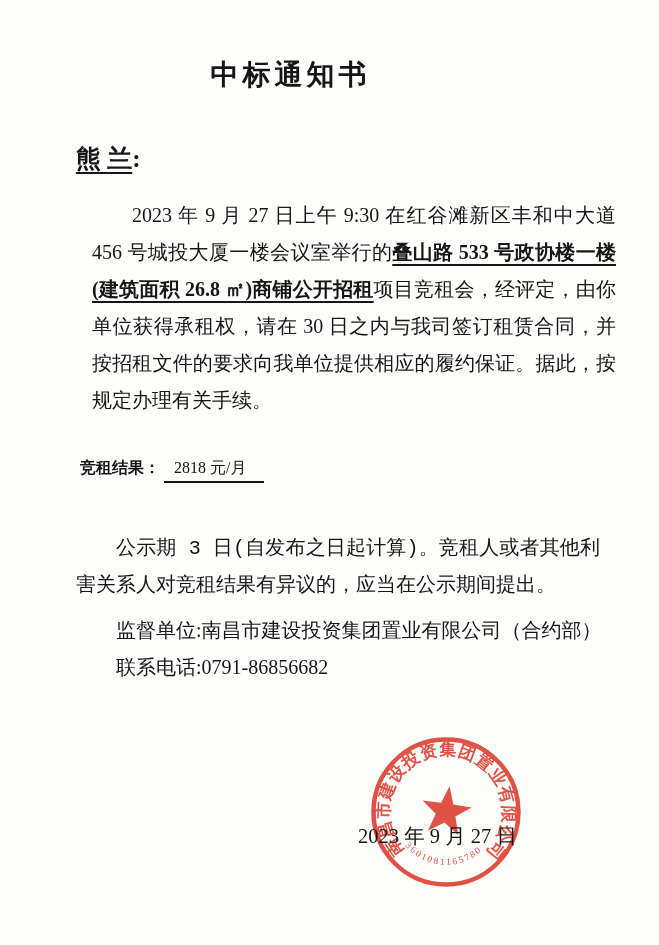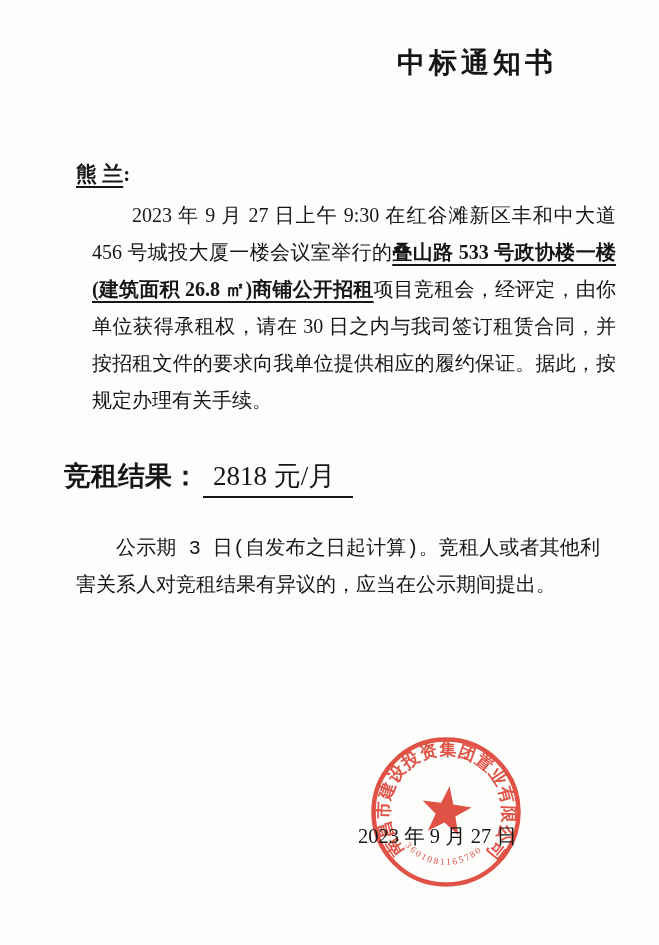--- a/index.html
+++ b/index.html
@@ -7,43 +7,43 @@
     position:relative;
     width:659px;height:945px;
     margin:0 auto;
     background:#fdfdfc;
     overflow:hidden;
     font-family:"Liberation Serif","DejaVu Serif",serif;
     color:#161616;
   }
   .title{
     position:absolute;top:44px;left:0;width:557px;
-    margin:0;text-align:right;
+    margin:12px;text-align:center;
     font-size:28px;font-weight:700;letter-spacing:4px;
   }
   .addressee{
-    position:absolute;top:160px;left:76px;
-    font-size:21px;font-weight:700;
+    position:absolute;top:142px;left:76px;
+    font-size:25px;font-weight:700;
   }
   .u{
     text-decoration:underline;
     text-decoration-thickness:2px;
     text-underline-offset:5px;
   }
   .bold{font-weight:700;}
   .body-para{
     position:absolute;top:181px;left:76px;width:524px;
     margin:16px;
     font-size:20px;line-height:37px;
     text-align:justify;text-justify:inter-character;
     text-indent:2em;
   }
   .result{
-    position:absolute;top:458px;left:64px;
-    font-size:27px;
+    position:absolute;top:458px;left:80px;
+    font-size:16px;
   }
   .result-value{
     display:inline-block;
     padding:0 18px 2px 10px;
     margin-left:4px;
     border-bottom:2px solid #161616;
   }
   .notice{
     position:absolute;top:530px;left:76px;width:524px;
     margin:0;
@@ -96,17 +96,21 @@
   <h1 class="title">中标通知书</h1>
 
   <div class="addressee"><span class="u">熊 兰</span><span>:</span></div>
 
   <p class="body-para"><span>2023 年 9 月 27 日上午 9:30 在红谷滩新区丰和中大道 456 号城投大厦一楼会议室举行的</span><span class="bold u">叠山路 533 号政协楼一楼(建筑面积 26.8 ㎡)商铺公开招租</span><span>项目竞租会，经评定，由你单位获得承租权，请在 30 日之内与我司签订租赁合同，并按招租文件的要求向我单位提供相应的履约保证。据此，按规定办理有关手续。</span></p>
 
   <div class="result"><span class="bold">竞租结果：</span><span class="result-value">2818 元/月</span></div>
 
   <p class="notice">公示期 3 日(自发布之日起计算)。竞租人或者其他利害关系人对竞租结果有异议的，应当在公示期间提出。</p>
 
+  <div class="contact">
+    <div>监督单位:南昌市建设投资集团置业有限公司（合约部）</div>
+    <div>联系电话:0791-86856682</div>
+  </div>
 
 
   <div class="sign-date">2023 年 9 月 27 日</div>
 
 </div>
 
 </body></html>

